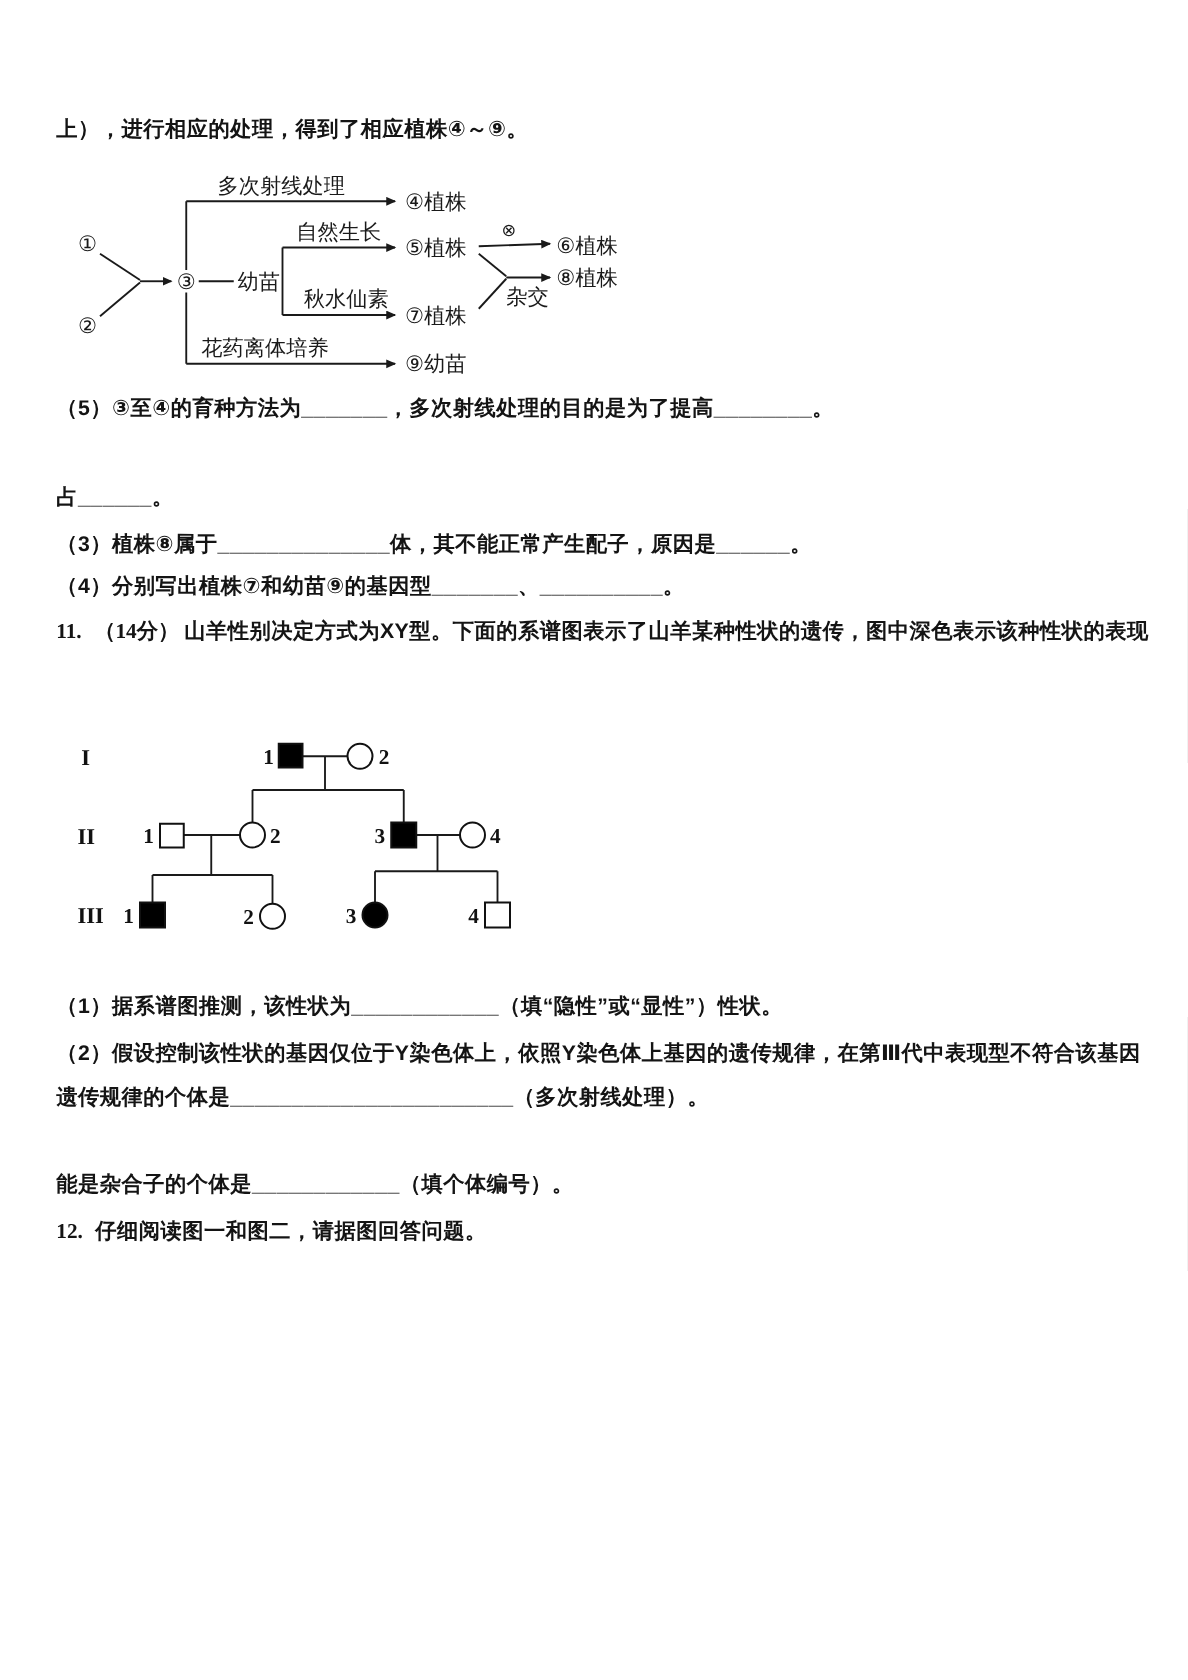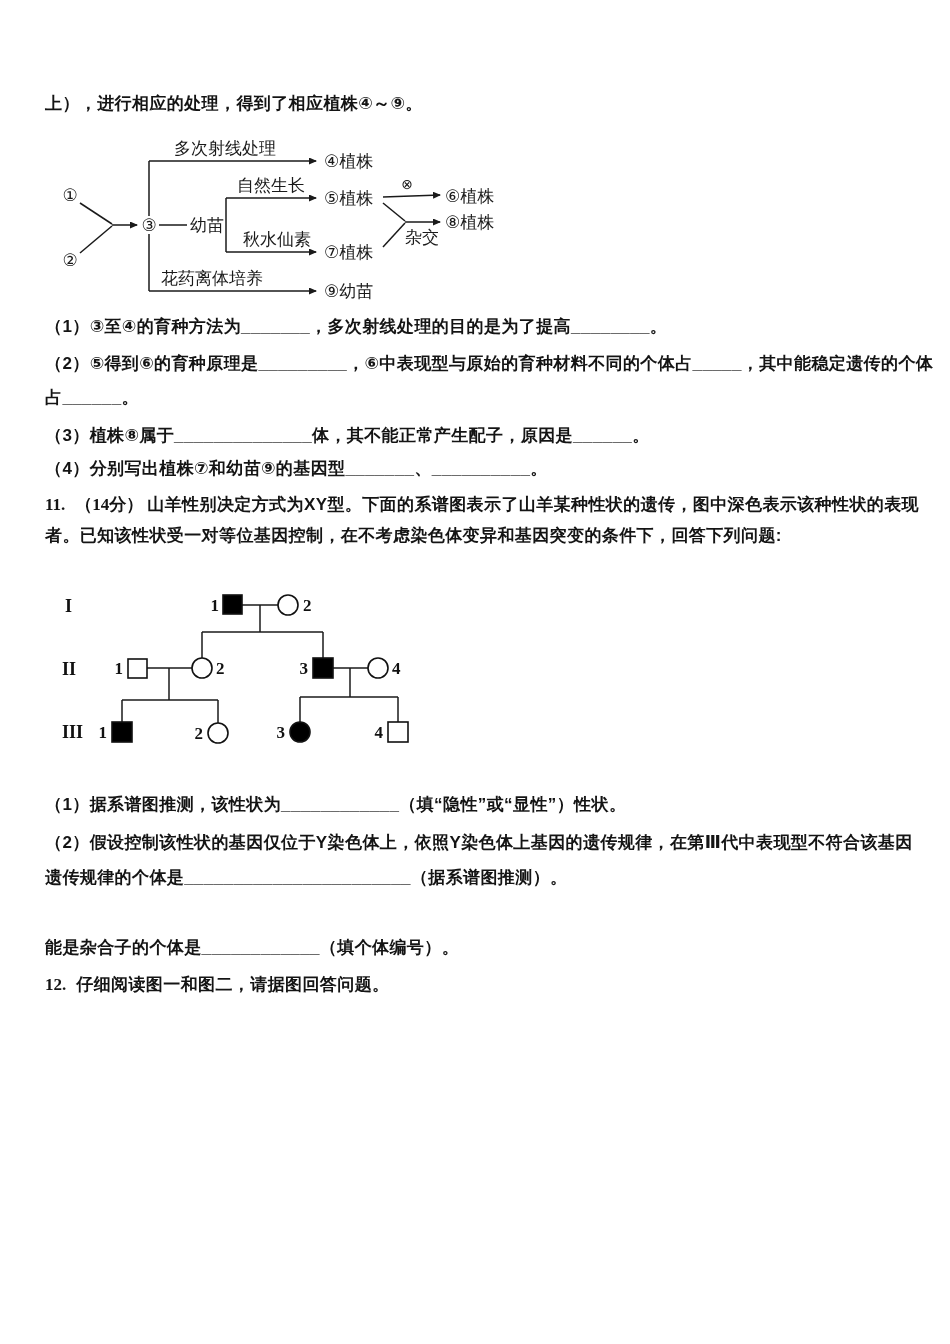--- a/index.html
+++ b/index.html
@@ -107,30 +107,28 @@
 
       <text class="dg-text" x="284" y="34">④植株</text>
       <text class="dg-text" x="284" y="71">⑤植株</text>
       <text class="dg-text" x="405" y="69">⑥植株</text>
       <text class="dg-text" x="284" y="125">⑦植株</text>
       <text class="dg-text" x="405" y="95">⑧植株</text>
       <text class="dg-text" x="284" y="164">⑨幼苗</text>
     </g>
   </svg>
 
-  <div class="line" style="top:317px">（1）③至④的育种方法为_______，多次射线处理的目的是为了提高________。</div>
-  <div class="line" style="top:354px">（2）⑤得到⑥的育种原理是_________，⑥中表现型与原始的育种材料不同的个体占_____，其中能稳定遗传的个体</div>
+  <div class="line" style="top:317px">（5）③至④的育种方法为_______，多次射线处理的目的是为了提高________。</div>
   <div class="line" style="top:388px">占______。</div>
   <div class="line" style="top:426px">（3）植株⑧属于______________体，其不能正常产生配子，原因是______。</div>
   <div class="line" style="top:459px">（4）分别写出植株⑦和幼苗⑨的基因型_______、__________。</div>
 
   <div class="line" style="top:495px">
     <span class="qnum">11.</span><span class="qnum pts">（14分）</span><span>山羊性别决定方式为XY型。下面的系谱图表示了山羊某种性状的遗传，图中深色表示该种性状的表现</span>
   </div>
-  <div class="line" style="top:526px">者。已知该性状受一对等位基因控制，在不考虑染色体变异和基因突变的条件下，回答下列问题:</div>
 
   <svg style="left:55px;top:585px" width="375" height="172" viewBox="0 0 375 172">
 
     <g>
 
       <line class="stroke" x1="187" y1="20" x2="223" y2="20"></line>
       <line class="stroke" x1="205" y1="20" x2="205" y2="47"></line>
       <line class="stroke" x1="147" y1="47" x2="268" y2="47"></line>
       <line class="stroke" x1="147" y1="47" x2="147" y2="73"></line>
       <line class="stroke" x1="268" y1="47" x2="268" y2="73"></line>
@@ -194,20 +192,20 @@
       <circle class="shape" cx="245" cy="147" r="10" fill="#000000"></circle>
     </g>
     <g>
       <text class="ped-num" x="328" y="153" text-anchor="end">4</text>
       <rect class="shape" x="333" y="137" width="20" height="20" fill="#ffffff"></rect>
     </g>
   </svg>
 
   <div class="line" style="top:795px">（1）据系谱图推测，该性状为____________（填“隐性”或“显性”）性状。</div>
   <div class="line" style="top:833px">（2）假设控制该性状的基因仅位于Y染色体上，依照Y染色体上基因的遗传规律，在第Ⅲ代中表现型不符合该基因</div>
-  <div class="line" style="top:868px">遗传规律的个体是_______________________（据系谱图推测）。</div>
+  <div class="line" style="top:868px">遗传规律的个体是_______________________（多次射线处理）。</div>
   <div class="line" style="top:938px">能是杂合子的个体是____________（填个体编号）。</div>
 
   <div class="line" style="top:975px">
     <span class="qnum">12.</span><span>仔细阅读图一和图二，请据图回答问题。</span>
   </div>
 
 </div>
 
 </body></html>

